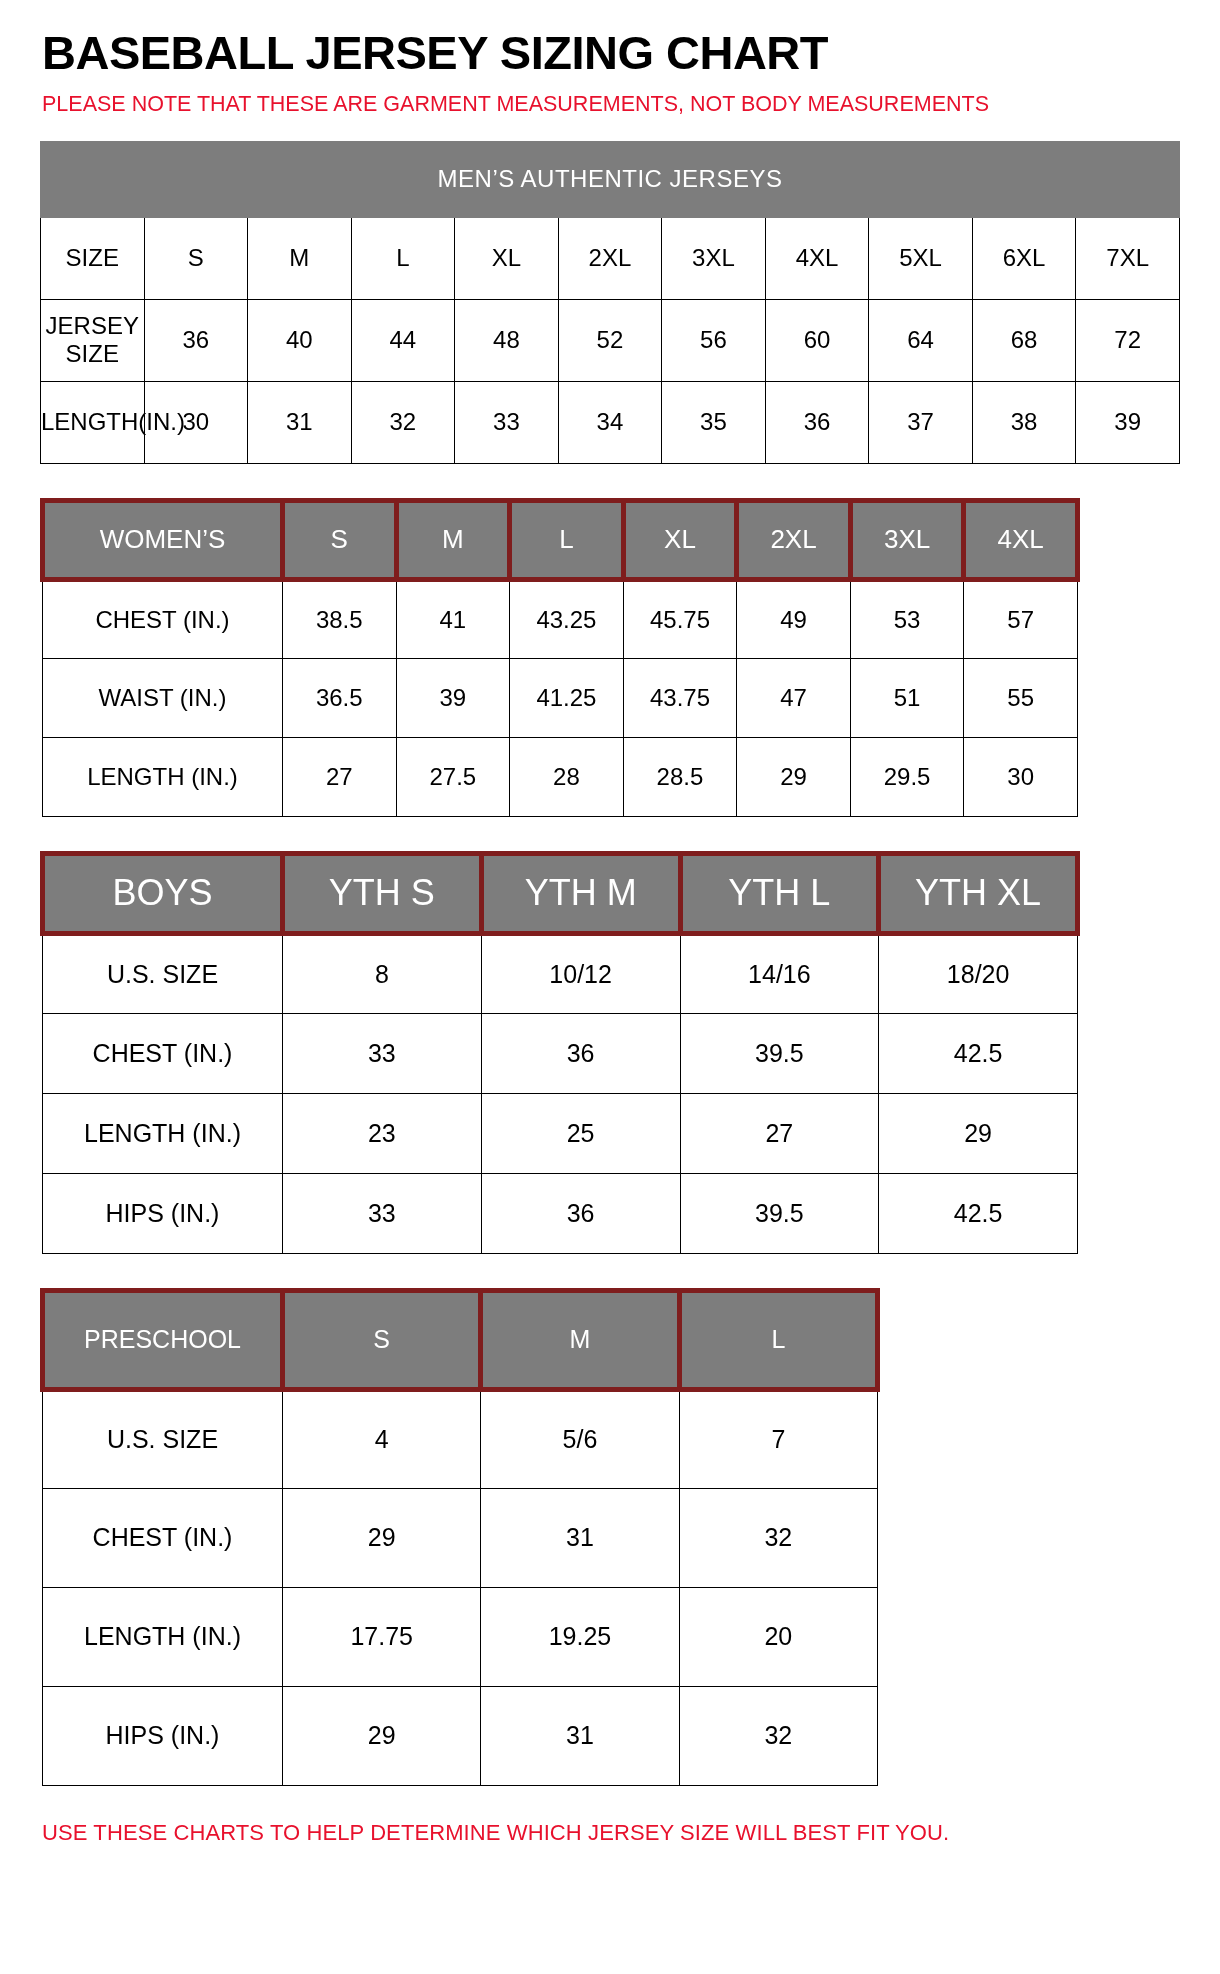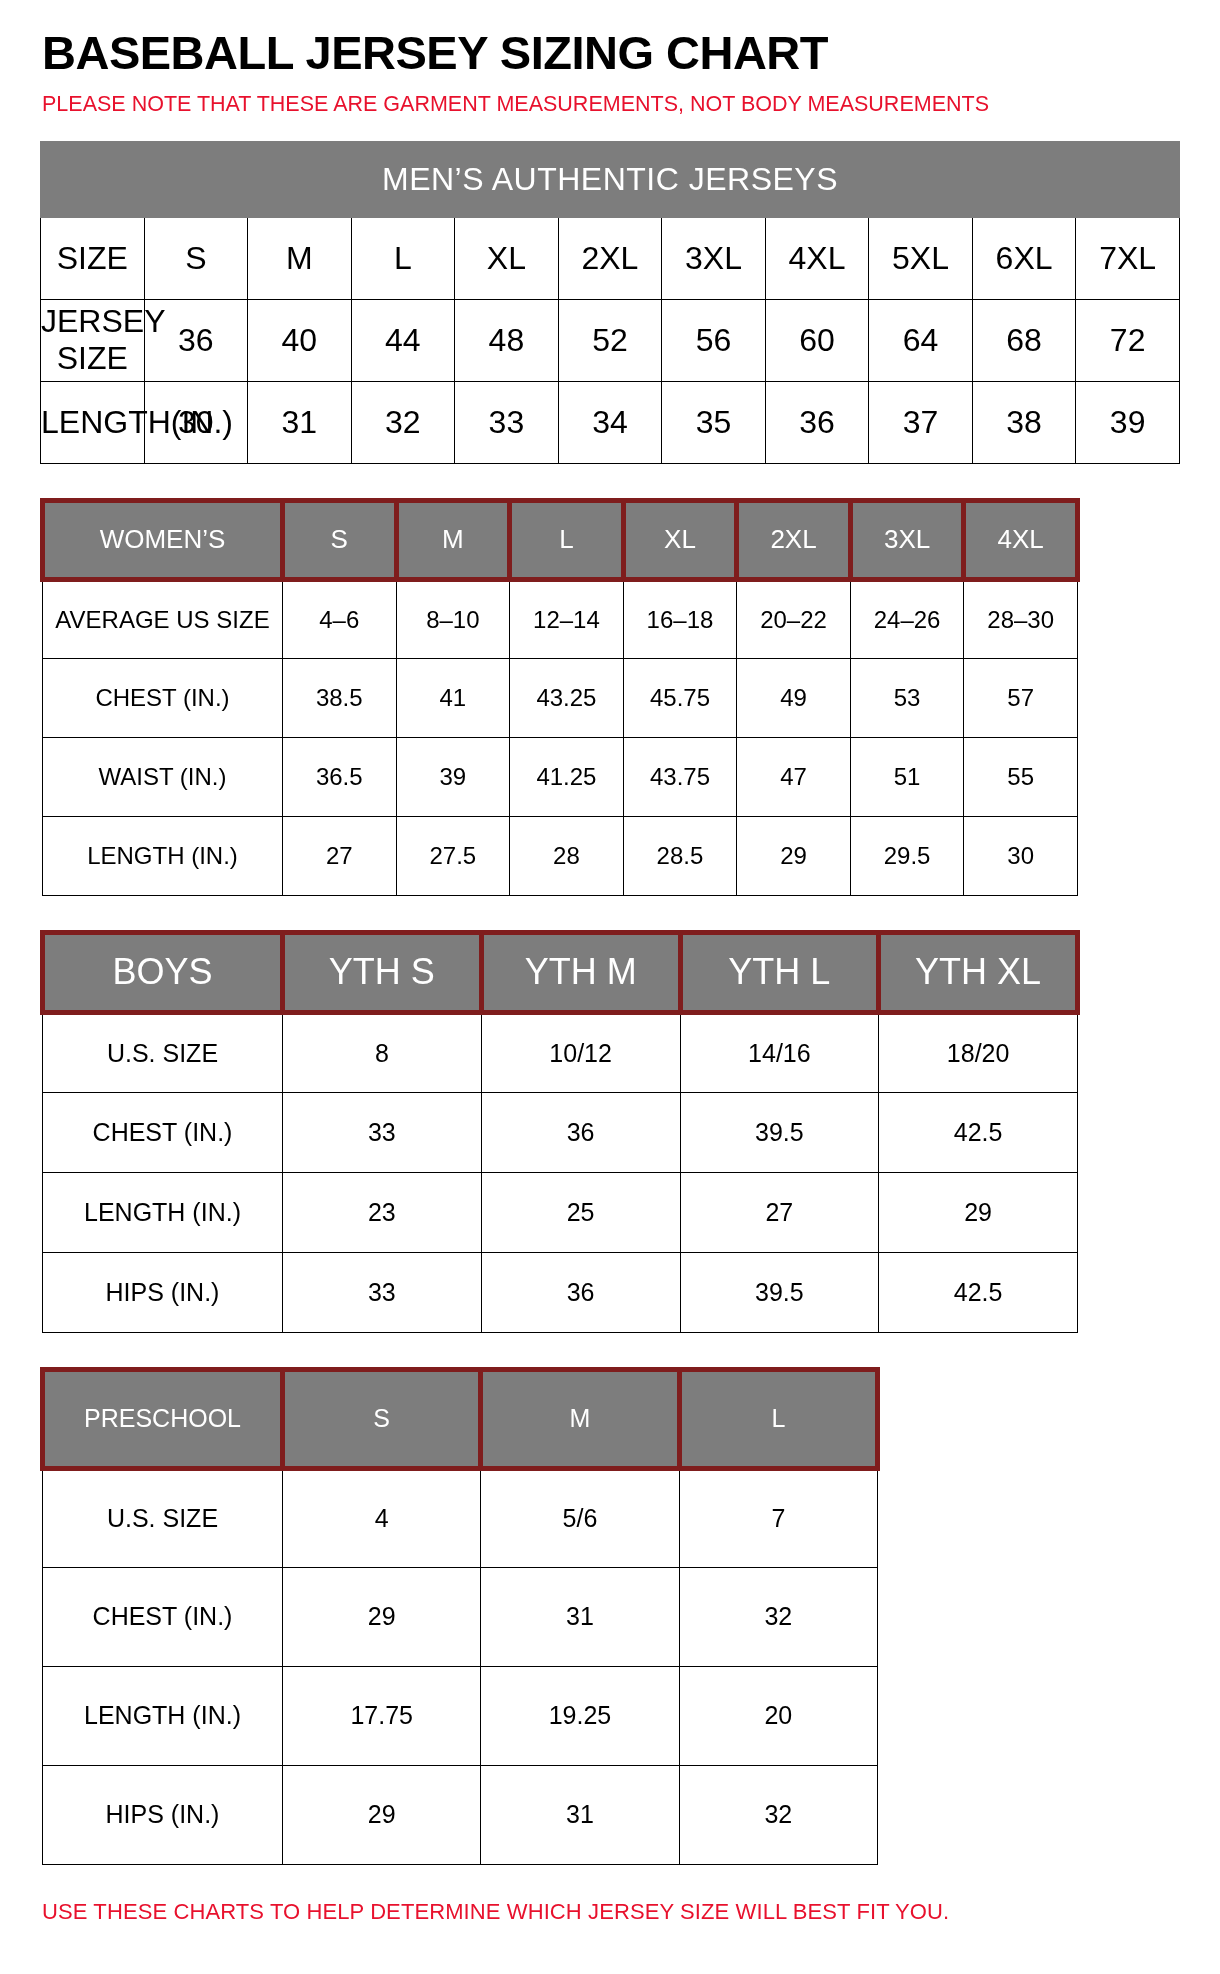--- a/index.html
+++ b/index.html
@@ -63,21 +63,21 @@
     border: 5px solid #7f1d1d;
     font-size: 25px;
   }
   .row-label {
     font-size: 23px;
   }
   
   #mens-table { width: 1140px; }
   #mens-table .c-label { width: 240px; }
   #mens-table .c-val { width: 90px; }
-  #mens-table td { height: 82px; font-size: 32px; }
+  #mens-table td { height: 82px; font-size: 24px; }
   #mens-table .banner-cell { height: 76px; }
 
   
   #womens-table { width: 1040px; }
   #womens-table .c-label { width: 240px; }
   #womens-table td { font-size: 24px; height: 79px; }
   #womens-table .hdr-grey { font-size: 26px; }
   #womens-table .two-line { line-height: 1.15; }
 
   
@@ -160,30 +160,20 @@
         <td class="c-label hdr-grey">WOMEN’S</td>
         <td class="hdr-grey">S</td>
         <td class="hdr-grey">M</td>
         <td class="hdr-grey">L</td>
         <td class="hdr-grey">XL</td>
         <td class="hdr-grey">2XL</td>
         <td class="hdr-grey">3XL</td>
         <td class="hdr-grey">4XL</td>
       </tr>
       <tr>
-        <td class="c-label row-label two-line">AVERAGE US SIZE</td>
-        <td>4–6</td>
-        <td>8–10</td>
-        <td>12–14</td>
-        <td>16–18</td>
-        <td>20–22</td>
-        <td>24–26</td>
-        <td>28–30</td>
-      </tr>
-      <tr>
         <td class="c-label row-label">CHEST (IN.)</td>
         <td>38.5</td>
         <td>41</td>
         <td>43.25</td>
         <td>45.75</td>
         <td>49</td>
         <td>53</td>
         <td>57</td>
       </tr>
       <tr>

